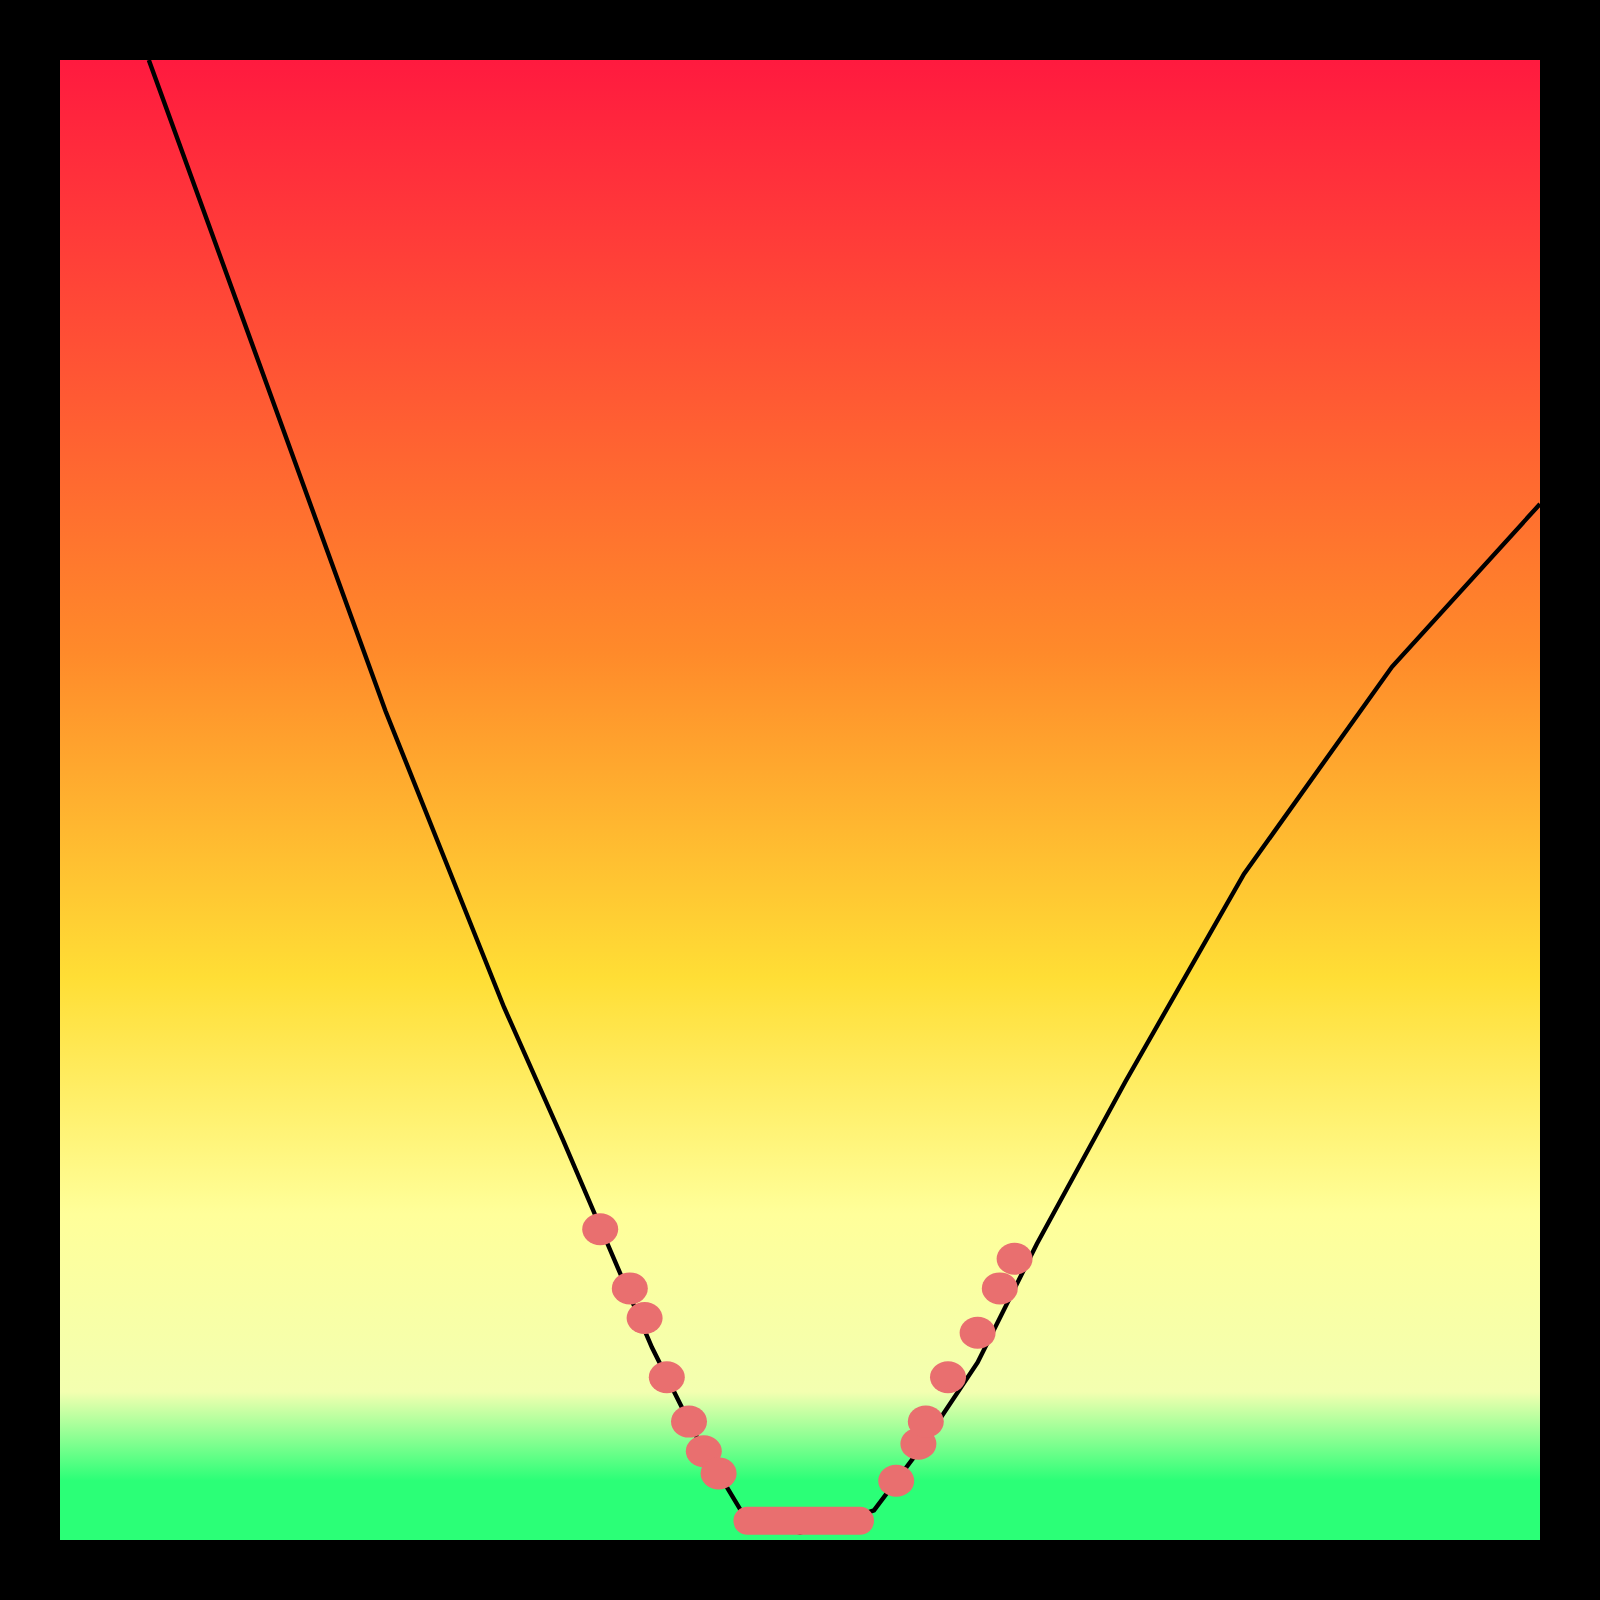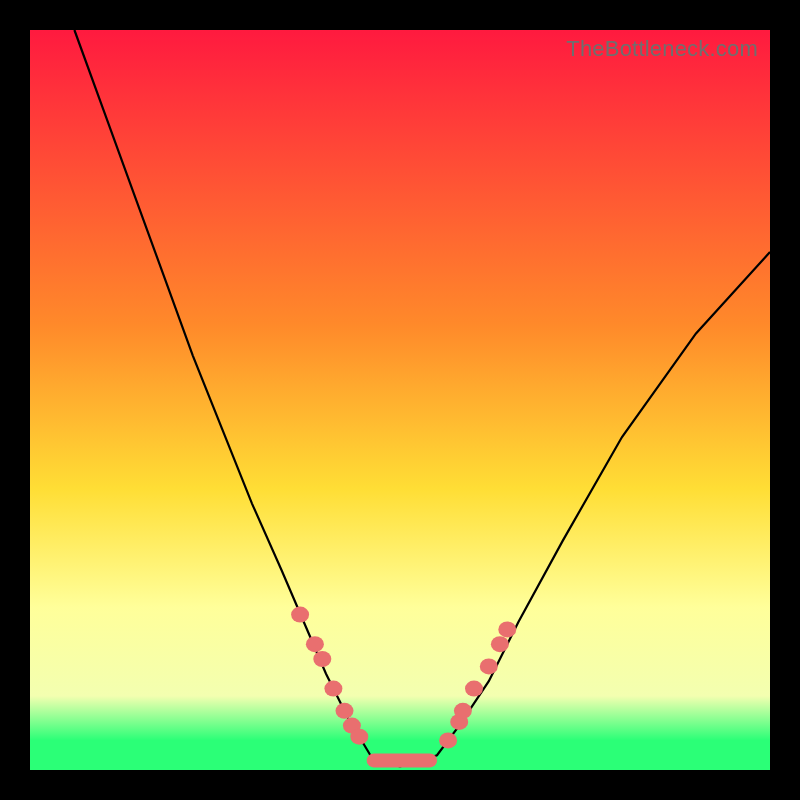--- a/index.html
+++ b/index.html
@@ -65,21 +65,20 @@
   .ridge {
     fill: var(--c-dot);
     opacity: 1;
   }
 </style>
 </head>
 <body>
 
 <div class="frame">
   <div class="plot-area" id="plot">
-    <div class="watermark">TheBottleneck.com</div>
     <svg class="curve" viewBox="0 0 740 740" preserveAspectRatio="none">
       <path id="curvePath" class="curve-path" d="M44.4 0.0 L74.0 81.4 L103.6 162.8 L133.2 244.2 L162.8 325.6 L192.4 399.6 L222.0 473.6 L251.6 540.2 L273.8 592.0 L296.0 643.8 L318.2 688.2 L340.4 725.2 L355.2 732.6 L370.0 736.3 L384.8 732.6 L407.0 725.2 L429.2 695.6 L458.8 651.2 L488.4 592.0 L532.8 510.6 L592.0 407.0 L666.0 303.4 L740.0 222.0"></path>
       <g id="flatRidge">
           <rect x="336.7" y="723.4" width="70.3" height="14" rx="7" class="ridge"></rect>
         </g>
       <g id="dots">
           <ellipse cx="270.1" cy="584.6" rx="9" ry="8" class="dot"></ellipse>
           <ellipse cx="284.9" cy="614.2" rx="9" ry="8" class="dot"></ellipse>
           <ellipse cx="292.3" cy="629.0" rx="9" ry="8" class="dot"></ellipse>
           <ellipse cx="303.4" cy="658.6" rx="9" ry="8" class="dot"></ellipse>

